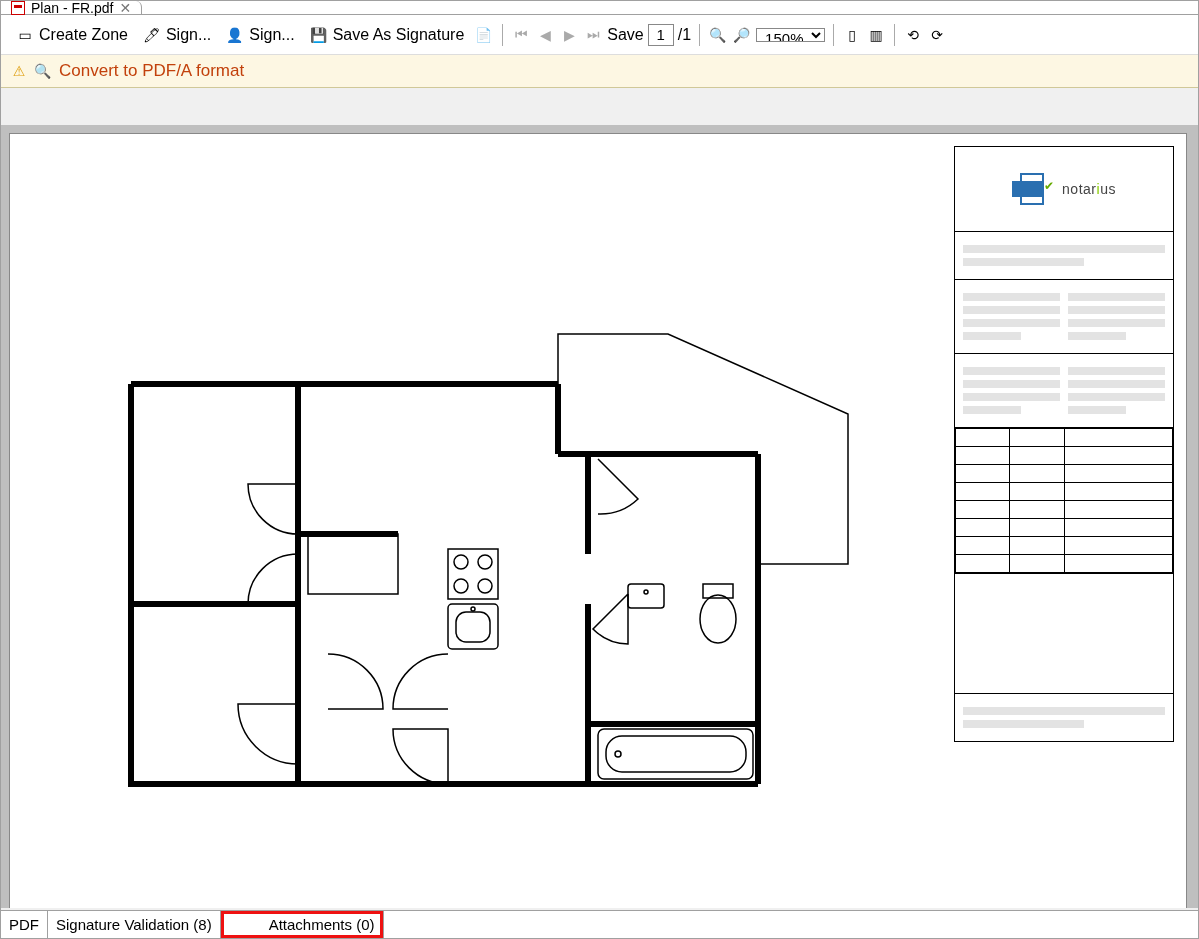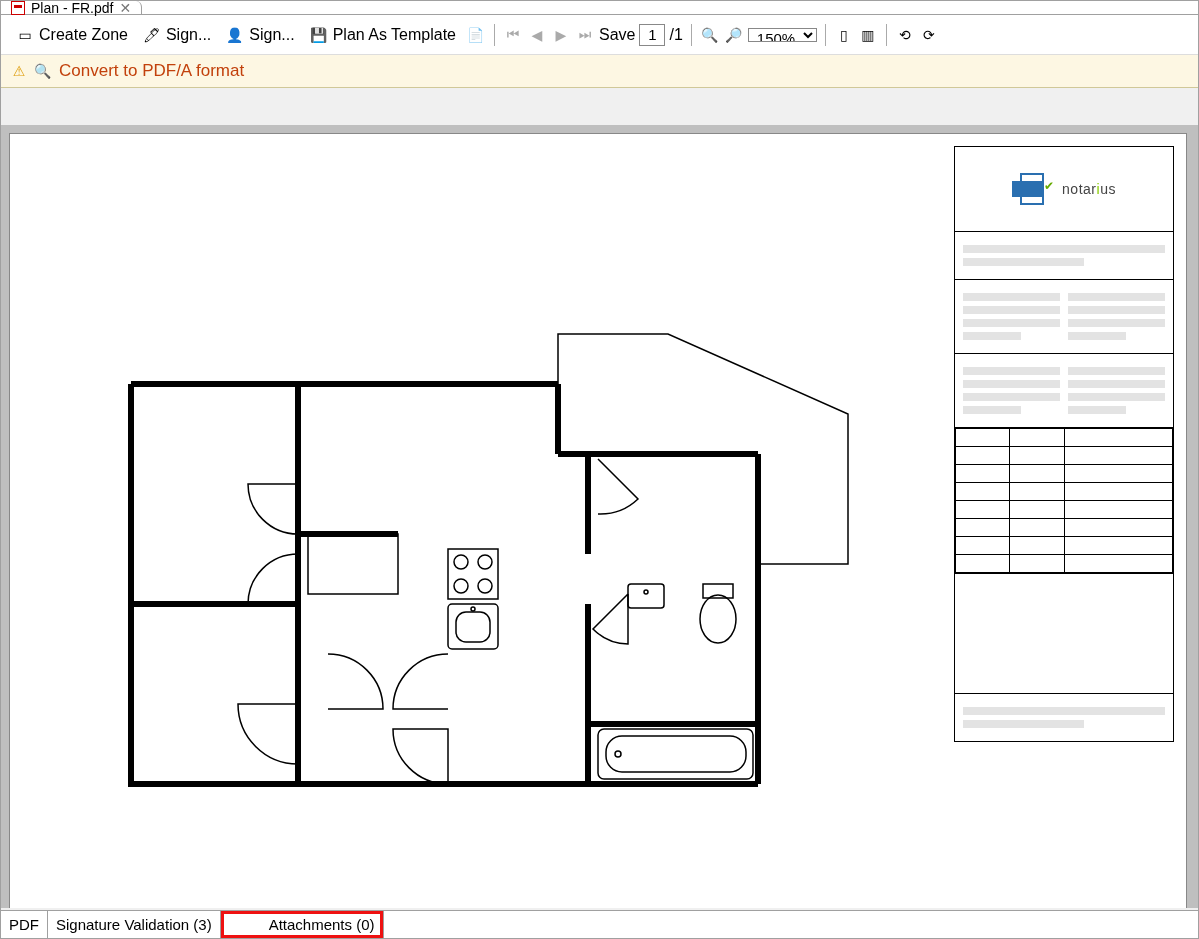--- a/index.html
+++ b/index.html
@@ -124,21 +124,21 @@
   <div class="tbtn">
     <span class="ico">🖊</span>
     <span>Sign...</span>
   </div>
   <div class="tbtn">
     <span class="ico">👤</span>
     <span>Sign...</span>
   </div>
   <div class="tbtn">
     <span class="ico">💾</span>
-    <span>Plan As Template</span>
+    <span>Save As Signature</span>
   </div>
   <div class="tbtn iconbtn">
       <span class="ico">📄</span>
     </div>
   <div class="vdiv"></div>
   <div class="tbtn iconbtn">
       <span class="ico" style="color:#aaa">⏮</span>
     </div>
   <div class="tbtn iconbtn">
       <span class="ico" style="color:#aaa">◀</span>
@@ -342,15 +342,15 @@
         <div class="phline"></div>
           <div class="phline short"></div>
       </div>
     </div>
 
   </div>
 </div>
 
 <div class="bottom-tabs">
   <div class="btab">PDF</div>
-  <div class="btab">Signature Validation (3)</div>
+  <div class="btab">Signature Validation (8)</div>
   <div class="btab highlight">Attachments (0)</div>
 </div>
 
 </body></html>

